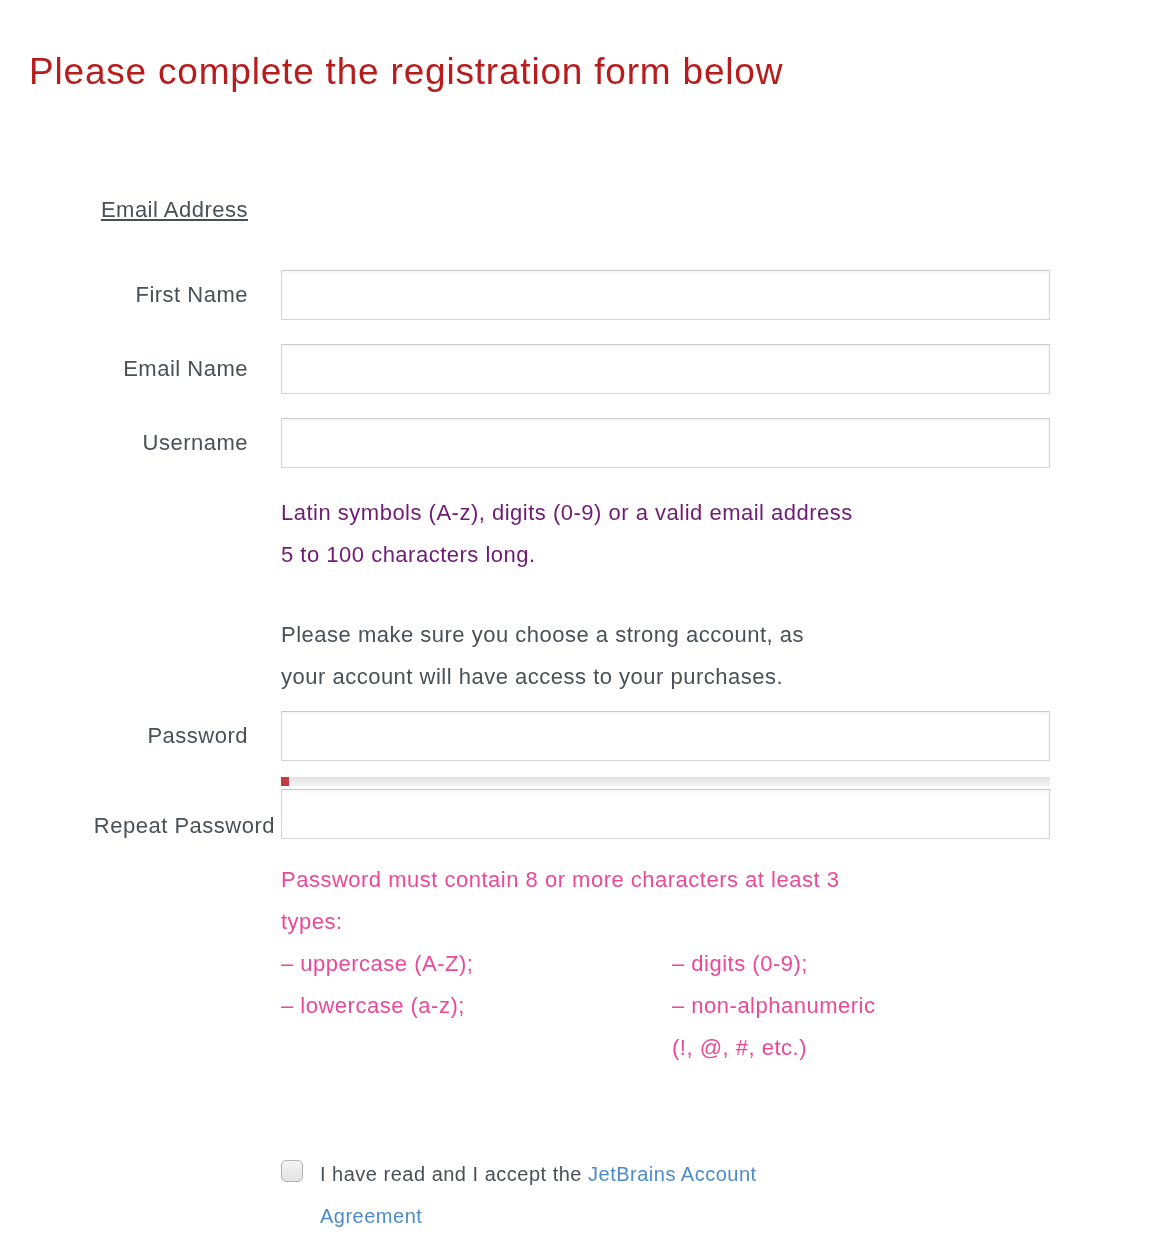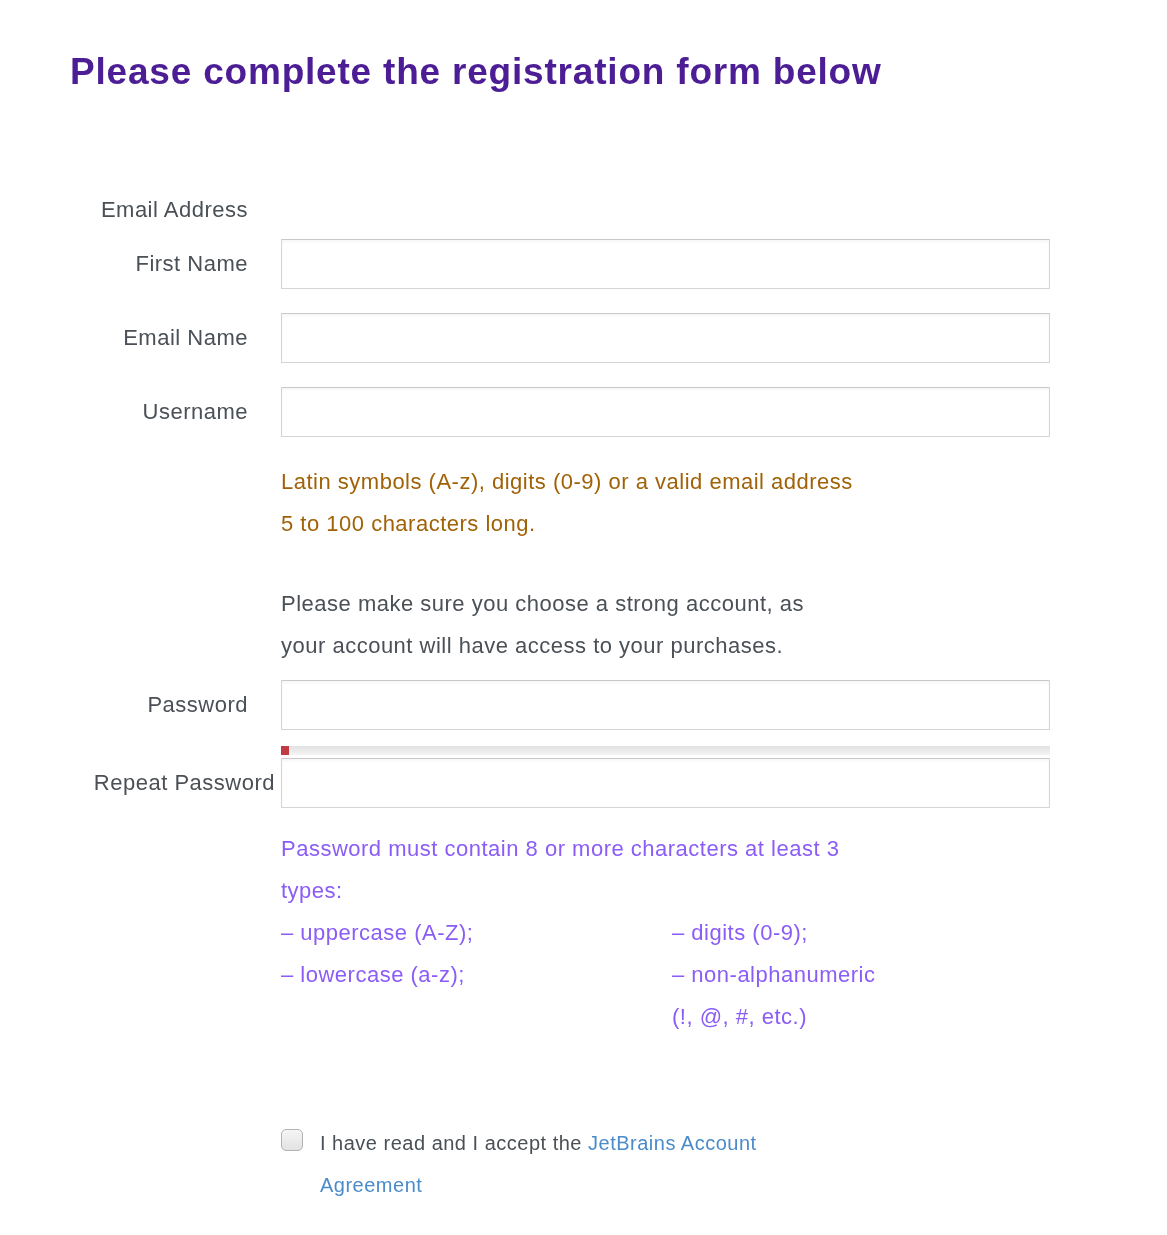--- a/index.html
+++ b/index.html
@@ -8,44 +8,44 @@
     background: #ffffff;
     width: 1167px;
     min-height: 1235px;
     font-family: "Liberation Sans", "DejaVu Sans", sans-serif;
     color: #4a5056;
     letter-spacing: 0.5px;
   }
   .page { position: relative; width: 1167px; min-height: 1235px; overflow: hidden; }
 
   h1.page-title {
-    margin: 52px 0 0 70px;
+    margin: 52px 0 0 29px;
     font-size: 37px;
     line-height: 40px;
-    font-weight: 700;
-    color: #4c1d95;
+    font-weight: 400;
+    color: #b91c1c;
     letter-spacing: 0.8px;
     white-space: nowrap;
   }
 
   .form { margin-top: 105px; }
 
   .form-row { display: flex; align-items: center; margin-bottom: 24px; }
   .label-col {
     width: 281px;
     box-sizing: border-box;
     padding-right: 33px;
     text-align: right;
     font-size: 22px;
     color: #4a5056;
     flex-shrink: 0;
   }
   .row-repeat .label-col { padding-right: 6px; }
 
-  .email-row { margin-bottom: 16px; }
+  .email-row { margin-bottom: 47px; text-decoration: underline; }
   .email-row .label-col { line-height: 26px; }
 
   input.text-input {
     width: 769px;
     height: 50px;
     box-sizing: border-box;
     border: 1px solid #d4d4d4;
     border-top-color: #c9c9c9;
     background: #ffffff;
     box-shadow: inset 0 2px 3px rgba(0,0,0,0.04);
@@ -54,43 +54,43 @@
     color: #4a5056;
     padding: 0 12px;
     outline: none;
     border-radius: 1px;
   }
 
   .hint, .note, .rules-intro, .rule-line {
     font-size: 22px;
     line-height: 42px;
   }
-  .hint { color: #a16207; margin: 21px 0 38px 281px; width: 590px; }
+  .hint { color: #701a75; margin: 21px 0 38px 281px; width: 590px; }
   .note { color: #4a5056; margin: 0 0 13px 281px; width: 545px; }
 
   .row-password { margin-bottom: 0; align-items: center; }
 
   .meter {
     margin: 16px 0 3px 281px;
     width: 769px;
     height: 9px;
     background: linear-gradient(#e2e2e2, #f4f4f4);
     position: relative;
   }
   .meter-fill {
     position: absolute;
     left: 0; top: 0;
     height: 9px;
     width: 0;
     background: #c13b42;
   }
 
-  .row-repeat { margin-bottom: 0; }
+  .row-repeat { margin-bottom: 0; align-items: flex-end; }
 
-  .rules { margin: 20px 0 0 281px; color: #8b5cf6; }
+  .rules { margin: 20px 0 0 281px; color: #ec4899; }
   .rules-intro { width: 590px; }
   .rule-cols { display: flex; gap: 44px; }
   .rule-col-1 { width: 347px; }
   .rule-col-2 { width: 340px; }
 
   .agree-row { display: flex; align-items: flex-start; margin: 84px 0 0 281px; }
   .checkbox {
     width: 22px; height: 22px;
     box-sizing: border-box;
     border: 1px solid #b3b3b3;

